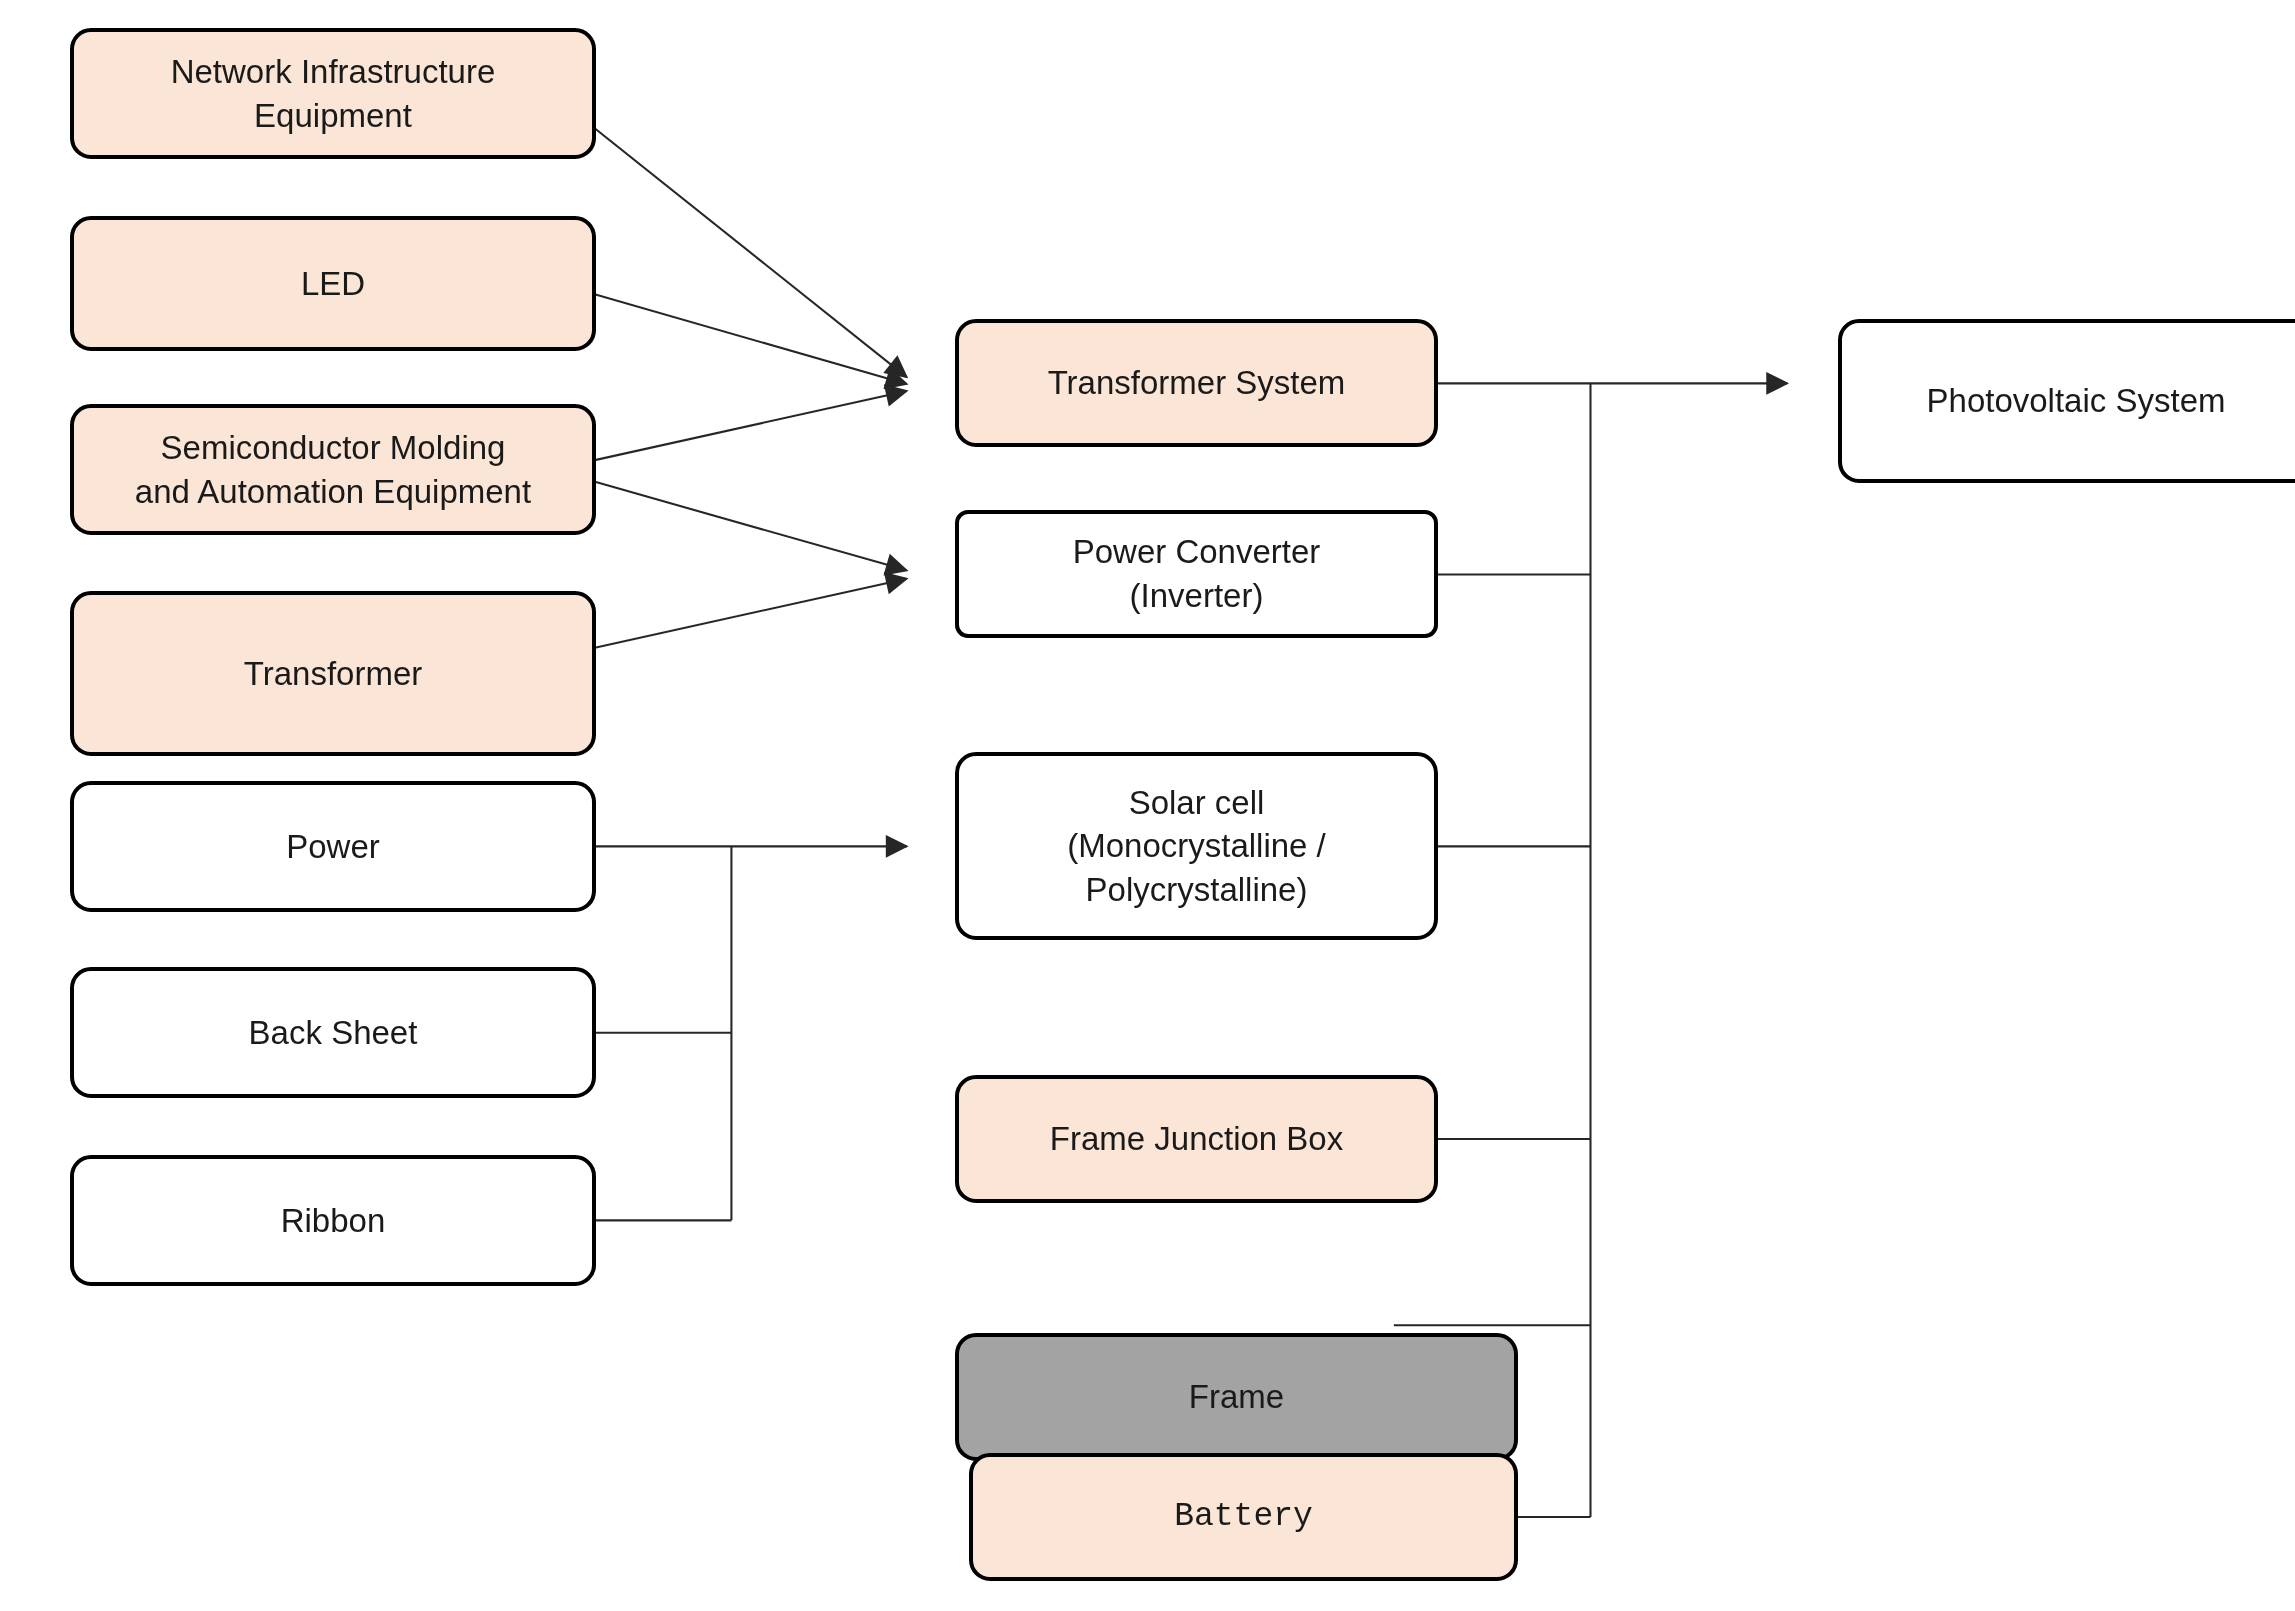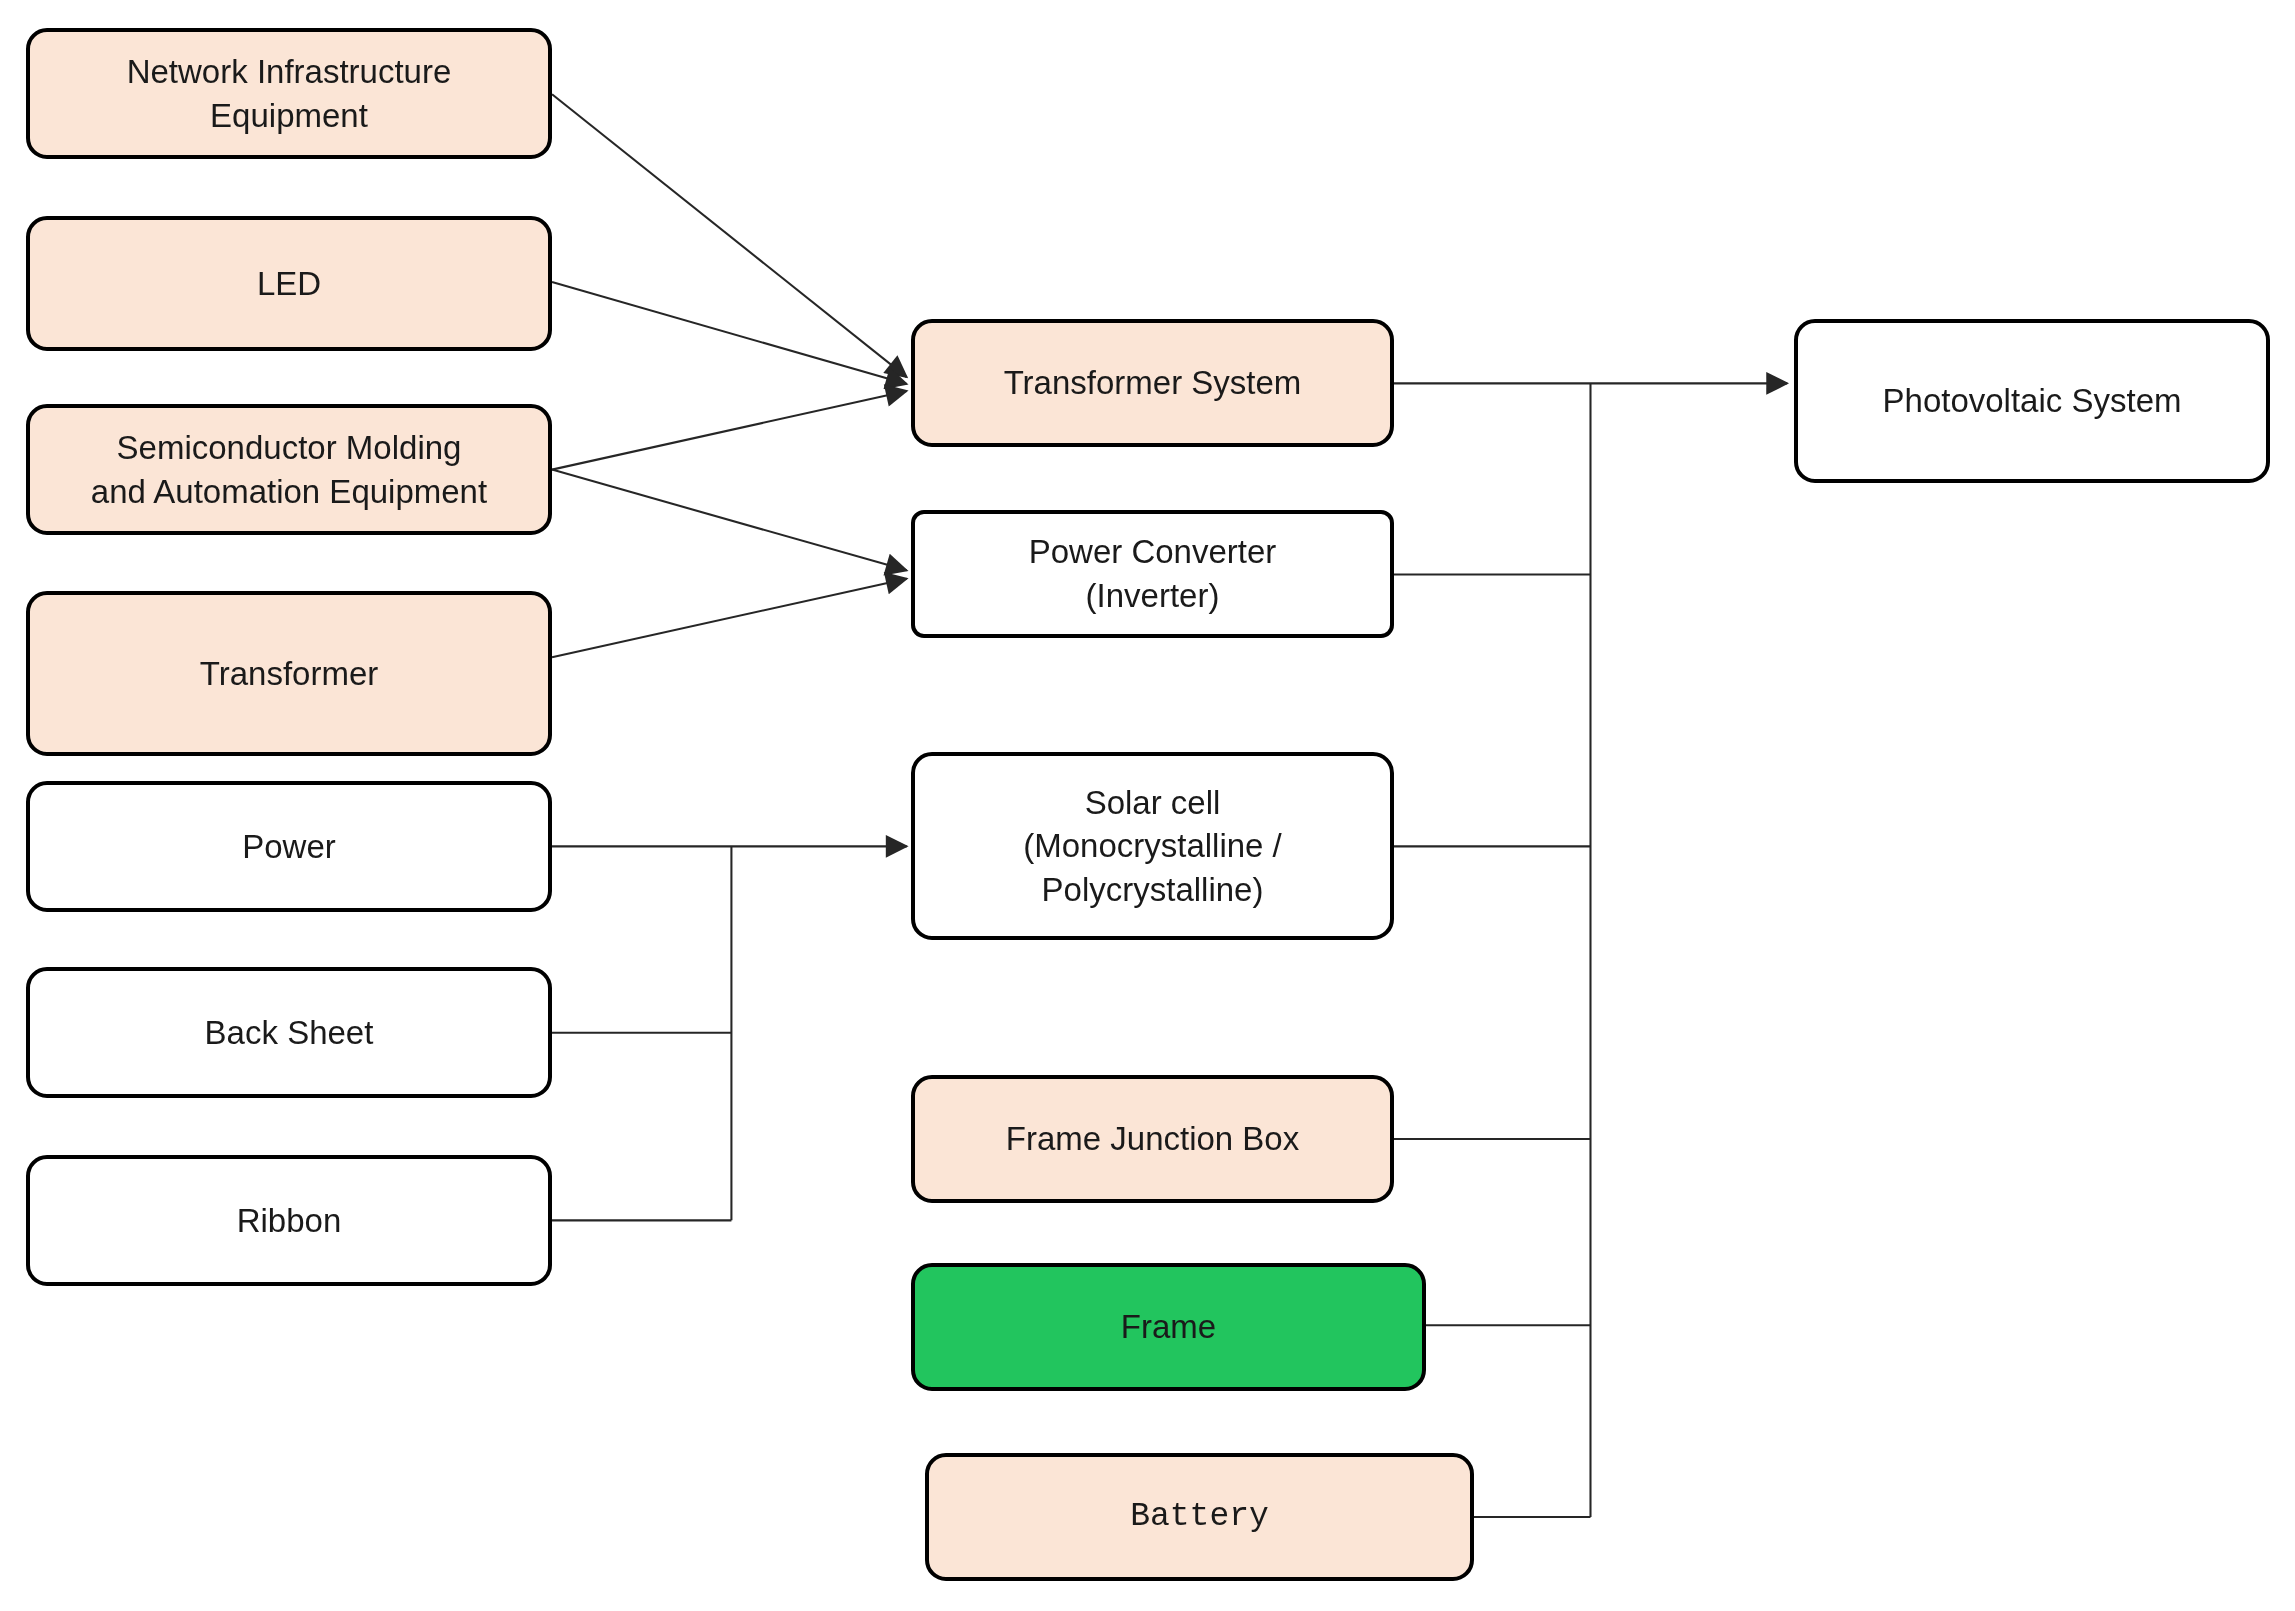--- a/index.html
+++ b/index.html
@@ -12,20 +12,21 @@
   }
   .edges{position:absolute;left:0;top:0;width:2295px;height:1612px;}
   .node{
     position:absolute;
     box-sizing:border-box;
     border:4.8px solid #000000;
     border-radius:21px;
     display:flex;align-items:center;justify-content:center;
     text-align:center;
     background:#ffffff;
+    margin-left:44px;
   }
   .node .label{
     font-size:33px;
     line-height:1.32;
     color:#1a1a1a;
     white-space:pre-line;
     padding:0 14px;
   }
 </style>
 </head>
@@ -95,21 +96,21 @@
 (Inverter)</span>
   </div>
   <div class="node" style="left: 911px; top: 752px; width: 483px; height: 188px; background: rgb(255, 255, 255);">
     <span class="label">Solar cell
 (Monocrystalline /
 Polycrystalline)</span>
   </div>
   <div class="node" style="left: 911px; top: 1075px; width: 483px; height: 128px; background: rgb(251, 229, 214);">
     <span class="label">Frame Junction Box</span>
   </div>
-  <div class="node" style="left: 911px; top: 1263px; width: 515px; height: 128px; background: #22c55e;">
+  <div class="node" style="left: 911px; top: 1333px; width: 563px; height: 128px; background: #a3a3a3;">
     <span class="label">Frame</span>
   </div>
   <div class="node" style="left: 925px; top: 1453px; width: 549px; height: 128px; background: rgb(251, 229, 214); font-family: Liberation Mono, monospace;">
     <span class="label">Battery</span>
   </div>
 
   <div class="node" style="left: 1794px; top: 319px; width: 476px; height: 164px; background: rgb(255, 255, 255);">
     <span class="label">Photovoltaic System</span>
   </div>
 

